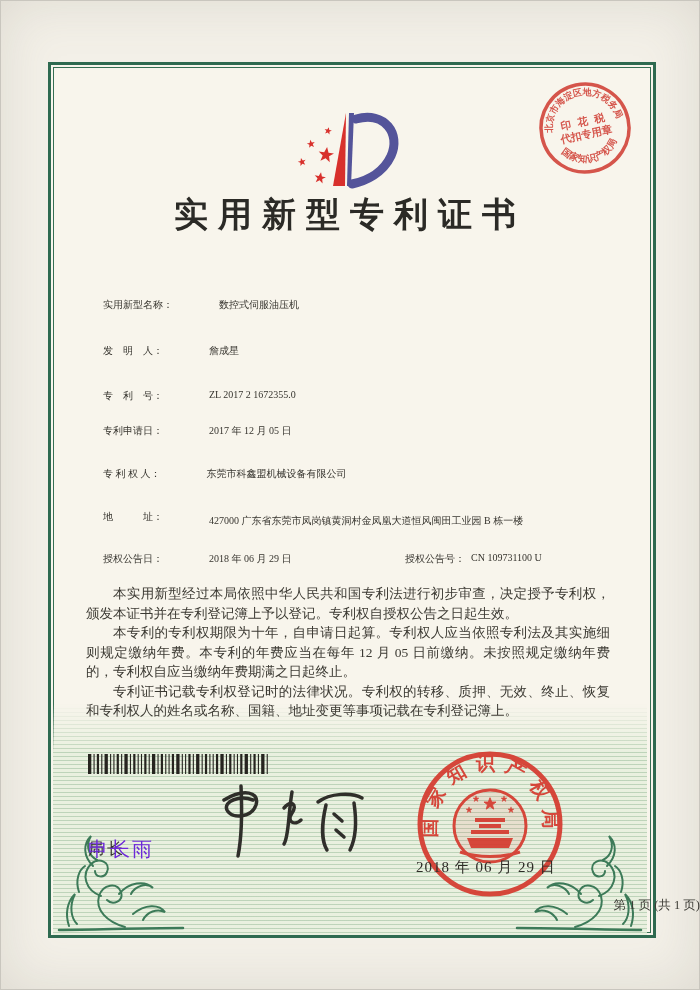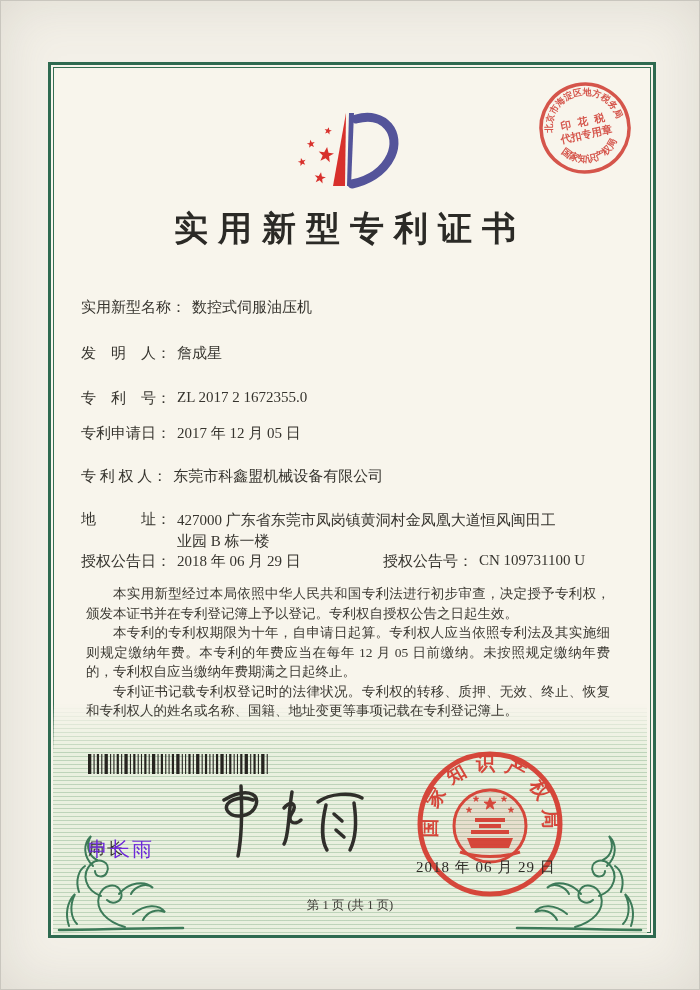--- a/index.html
+++ b/index.html
@@ -10,38 +10,38 @@
   .frame{position:absolute;left:48px;top:62px;width:602px;height:870px;
          border:3px solid #2e6a50;background:#f8f5ec;
          box-shadow:inset 0 0 0 2px #f8f5ec, inset 0 0 0 3px #356f54;}
   
   .band{position:absolute;left:53px;top:704px;width:594px;height:231px;
         background-color:#e9f0df;
         background-image:repeating-linear-gradient(to bottom, rgba(118,166,124,.38) 0 1px, rgba(255,255,255,0) 1px 4px);
         -webkit-mask-image:linear-gradient(to bottom, transparent 0, #000 48px);
         mask-image:linear-gradient(to bottom, transparent 0, #000 48px);}
   .certno{position:absolute;left:74px;top:114px;font-size:16px;letter-spacing:2px;color:#3a3831;}
-  .title{position:absolute;left:0;right:0;top:206px;text-align:center;
+  .title{position:absolute;left:0;right:0;top:192px;text-align:center;
          font-size:34px;font-weight:bold;letter-spacing:10px;color:#2b2a26;}
-  .row{position:absolute;left:81px;font-size:15px;display:flex;color:#36342e;}
+  .row{position:absolute;left:103px;font-size:10px;display:flex;color:#36342e;gap:40px;}
   .row .lbl{white-space:pre;}
   .row .val{margin-left:6px;}
   .row-address .val{width:392px;line-height:21px;}
   .grant-no{position:absolute;left:302px;top:0;display:flex;}
   .paras{position:absolute;left:86px;top:584px;width:524px;font-size:13.5px;
          line-height:19.5px;text-align:justify;color:#3b3932;}
   .paras p{margin:0;text-indent:2em;}
   .barcode{position:absolute;left:88px;top:754px;width:182px;height:20px;}
   .director{position:absolute;left:88px;top:803px;font-size:16px;letter-spacing:3px;color:#2f2d28;margin-top:36px;}
   .director-name{position:absolute;left:88px;top:836px;font-size:20px;letter-spacing:2px;color:#6d28d9;}
   .signature{position:absolute;left:196px;top:778px;width:185px;height:105px;}
   .seal{position:absolute;left:412px;top:746px;width:156px;height:156px;opacity:.92;}
   .seal-date{position:absolute;left:416px;top:858px;font-size:15px;letter-spacing:1px;color:#2e2c27;z-index:5;}
   .stamp{position:absolute;left:537px;top:80px;width:96px;height:96px;transform:rotate(-12deg);opacity:.85;}
-  .footer{position:absolute;left:0;right:0;top:897px;text-align:center;font-size:12.5px;color:#3b3a34;}
+  .footer{position:absolute;left:0;right:0;top:897px;text-align:right;font-size:12.5px;color:#3b3a34;}
   .logo{position:absolute;left:285px;top:102px;width:130px;height:96px;}
   .flourish{position:absolute;width:132px;height:104px;}
   .flourish.left{left:55px;top:830px;}
   .flourish.right{left:513px;top:830px;transform:scaleX(-1);}
   svg text{font-family:"Liberation Serif","DejaVu Serif",serif;}
 </style>
 </head>
 <body>
 
 <div class="paper">

